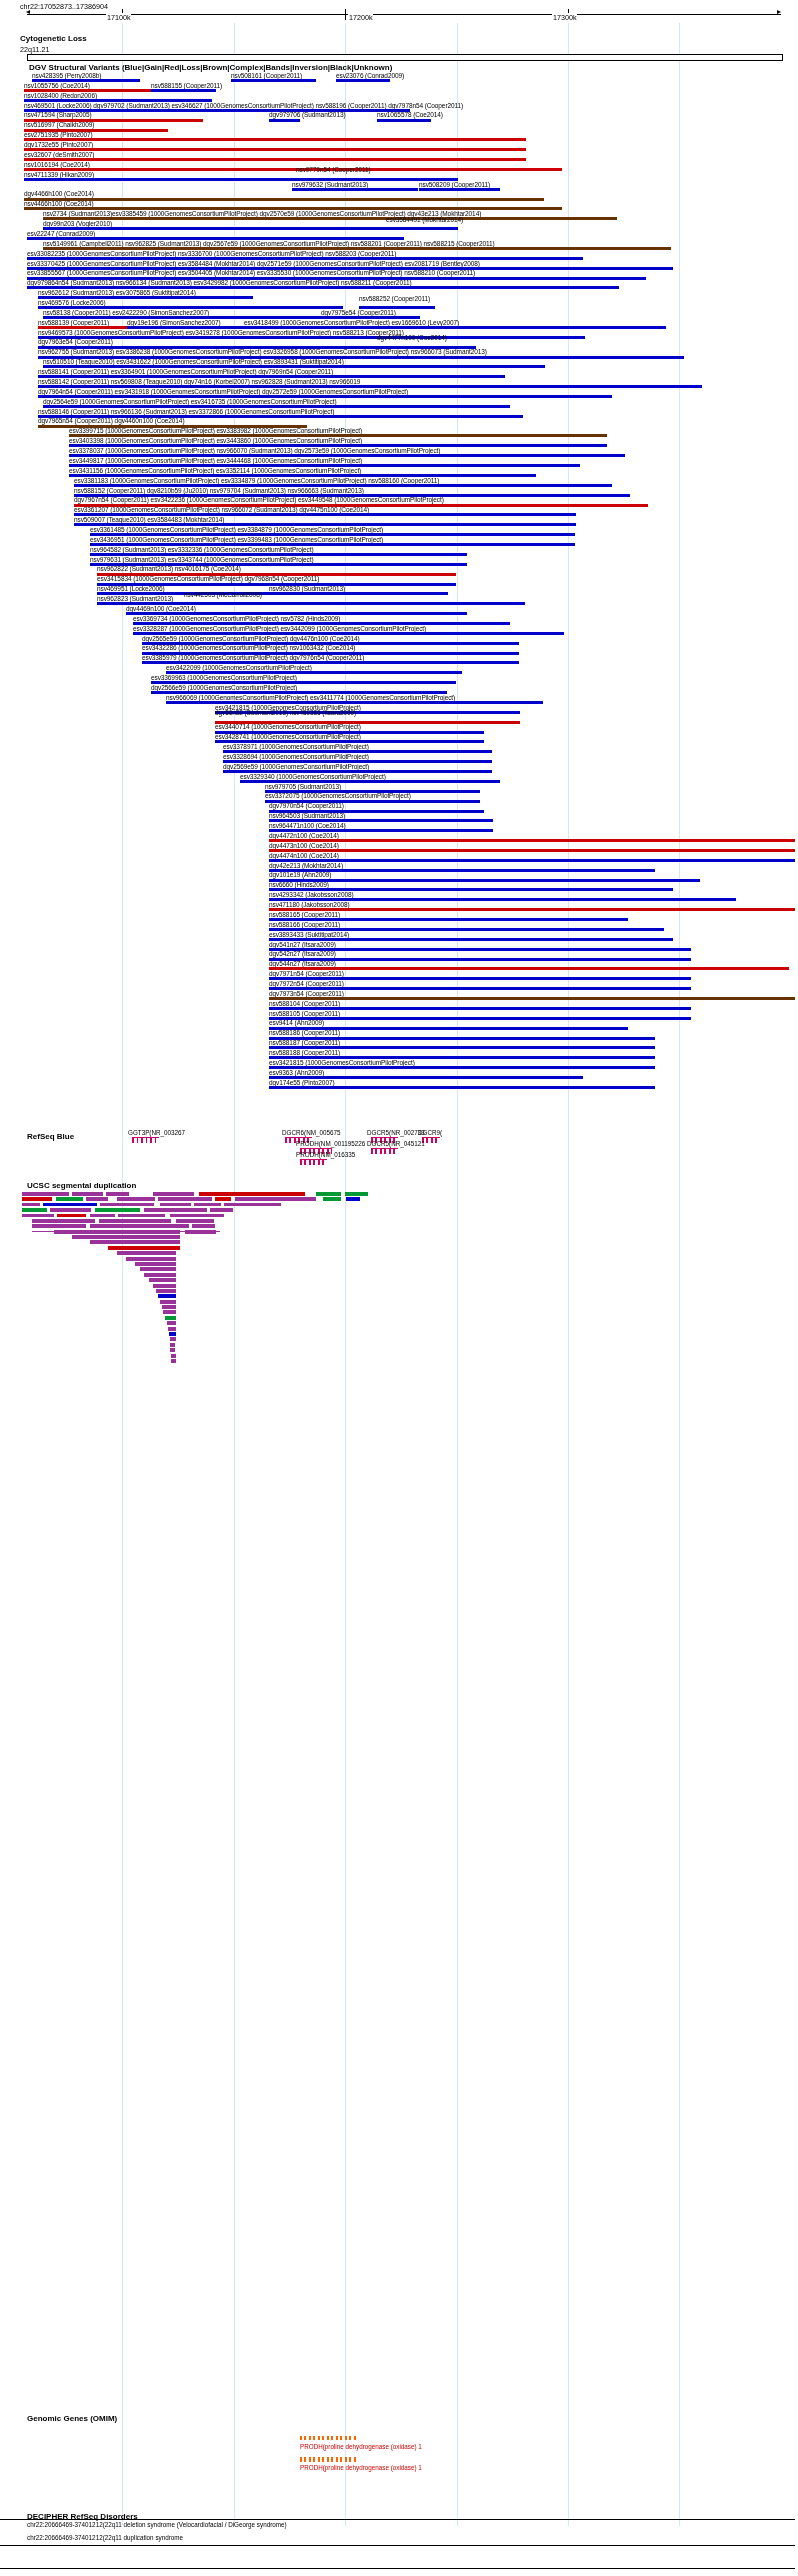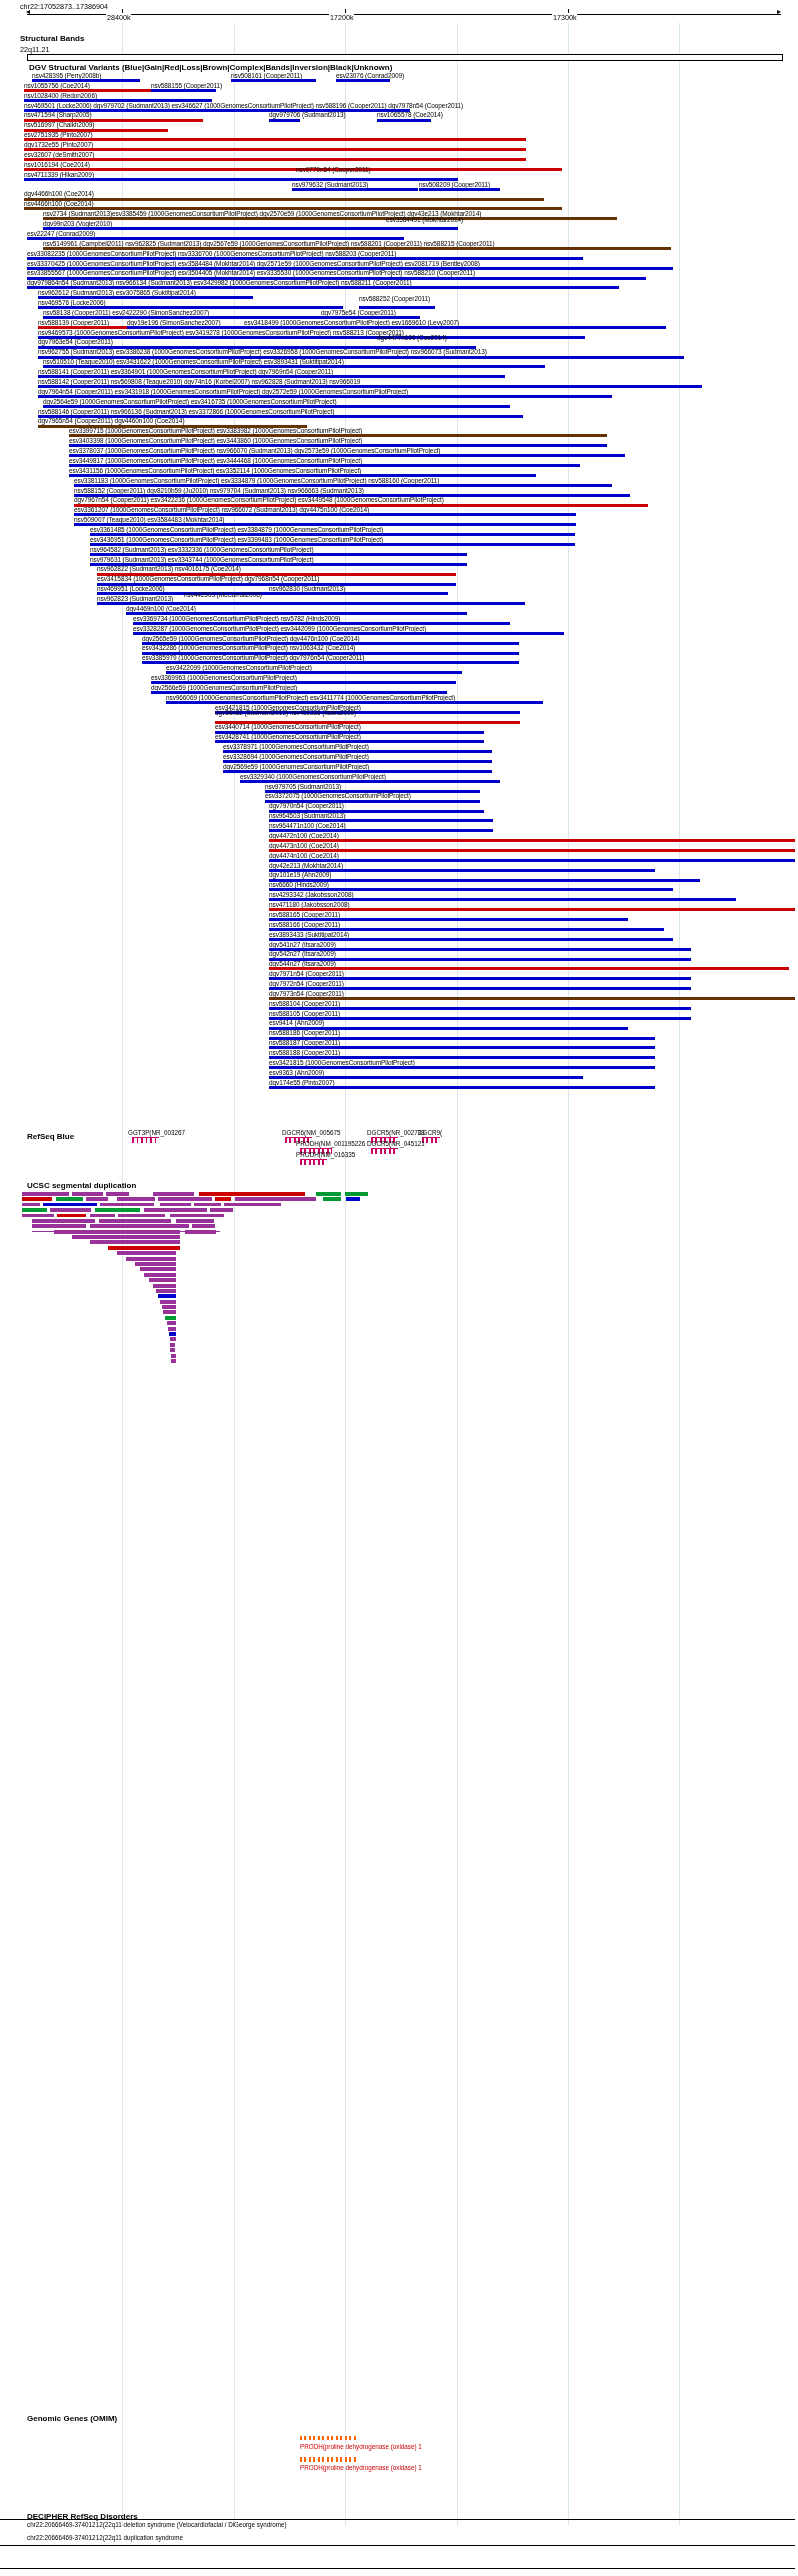--- a/index.html
+++ b/index.html
@@ -32,33 +32,33 @@
 <div class="page">
 
   <div class="ruler">
     <div class="ruler-label">chr22:17052873..17386904</div>
     <div class="ruler-line"></div>
     <div class="arrow-l"></div>
     <div class="arrow-r"></div>
     <div class="tick" style="left:122px"></div>
     <div class="tick" style="left:345px"></div>
     <div class="tick" style="left:568px"></div>
-    <div class="tick-lab" style="left:106px">28400k</div>
-    <div class="tick-lab" style="left:329px">17200k</div>
+    <div class="tick-lab" style="left:106px">17100k</div>
+    <div class="tick-lab" style="left:348px">17200k</div>
     <div class="tick-lab" style="left:552px">17300k</div>
   </div>
 
   <div class="vgrid" style="left:122px;top:23px;height:2503px"></div>
   <div class="vgrid" style="left:345px;top:23px;height:2503px"></div>
   <div class="vgrid" style="left:568px;top:23px;height:2503px"></div>
   <div class="vgrid" style="left:234px;top:23px;height:2503px"></div>
   <div class="vgrid" style="left:457px;top:23px;height:2503px"></div>
   <div class="vgrid" style="left:679px;top:23px;height:2503px"></div>
 
-  <div class="sect-title" style="left:20px;top:34px">Structural Bands</div>
+  <div class="sect-title" style="left:20px;top:34px">Cytogenetic Loss</div>
   <div class="cyto-lab" style="left:20px;top:45px">22q11.21</div>
   <div class="cyto-box" style="left:27px;top:54px;width:754px;height:4.5px"></div>
 
   <div class="sect-title" style="left:29px;top:63px">DGV Structural Variants (Blue|Gain|Red|Loss|Brown|Complex|Bands|Inversion|Black|Unknown)</div>
   <div id="dgv-layer" style="position:absolute;left:0;top:72px;width:799px;height:1023px">
       <div class="lab" style="left: 32px; top: 0px;">nsv428395 (Perry2008b)</div>
       <div class="track" style="left: 32px; top: 7.2px; width: 108px; background: rgb(0, 0, 204);"></div>
       <div class="lab" style="left: 231px; top: 0px;">nsv508161 (Cooper2011)</div>
       <div class="track" style="left: 231px; top: 7.2px; width: 85px; background: rgb(0, 0, 204);"></div>
       <div class="lab" style="left: 336px; top: 0px;">esv23076 (Conrad2009)</div>

